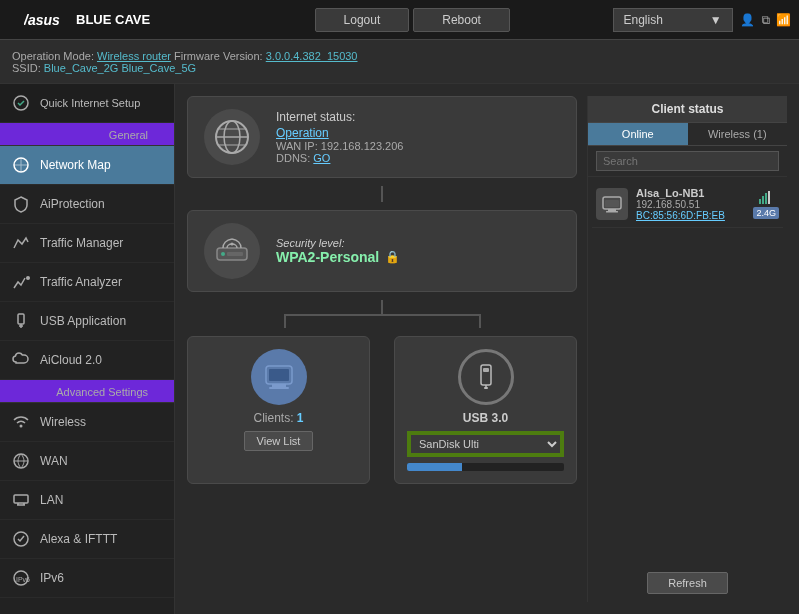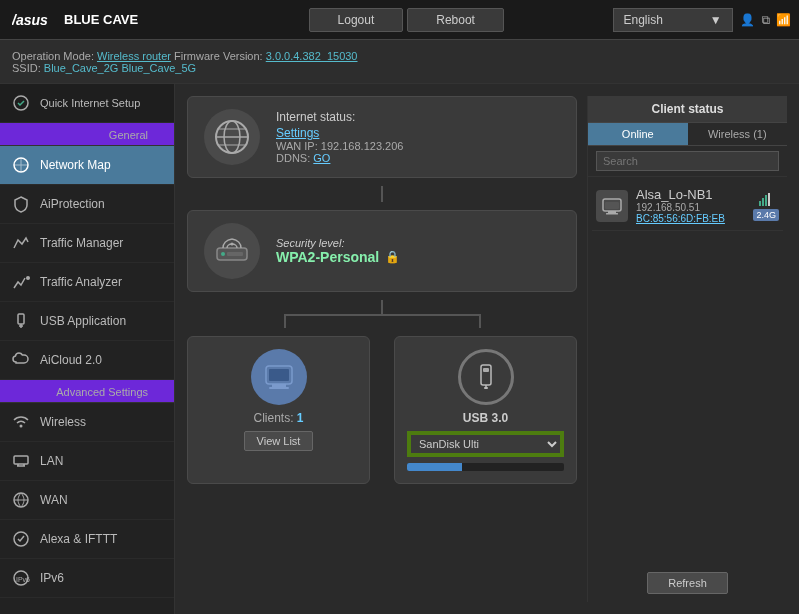--- a/index.html
+++ b/index.html
@@ -19,20 +19,21 @@
       align-items: center;
       background: #1a1a1a;
       height: 40px;
       border-bottom: 1px solid #444;
     }
     .logo-area {
       display: flex;
       align-items: center;
       padding: 0 12px;
       min-width: 200px;
+      margin-left: 12px;
     }
     .logo-asus {
       color: #fff;
       font-weight: bold;
       font-size: 16px;
       font-style: italic;
       margin-right: 8px;
     }
     .logo-model {
       color: #fff;
@@ -331,21 +332,21 @@
       width: 32px;
       height: 32px;
       background: #4a4a4a;
       border-radius: 4px;
       display: flex;
       align-items: center;
       justify-content: center;
       flex-shrink: 0;
     }
     .client-info { flex: 1; }
-    .client-name { color: #ccc; font-size: 13px; font-weight: normal; }
+    .client-name { color: #ccc; font-size: 11px; font-weight: bold; }
     .client-ip { color: #aaa; font-size: 10px; }
     .client-mac { color: #6cf; font-size: 10px; text-decoration: underline; cursor: pointer; }
     .signal-icon { color: #4a8; font-size: 14px; }
     .badge-24g {
       background: #5a7aaa;
       color: #fff;
       font-size: 9px;
       padding: 1px 3px;
       border-radius: 2px;
     }
@@ -487,37 +488,37 @@
             <path d="M5 10c1.1-1.1 2.5-1.8 4-1.8s2.9.7 4 1.8" fill="none" stroke="#aaa" stroke-width="1.5"></path>
             <circle cx="9" cy="13" r="1.5" fill="#aaa"></circle>
           </svg>
       </div>
       <span>Wireless</span>
     </div>
 
     <div class="sidebar-item">
       <div class="sidebar-icon">
         <svg width="18" height="18" viewBox="0 0 18 18">
-            <rect x="2" y="4" width="14" height="8" rx="1" fill="none" stroke="#aaa" stroke-width="1.5"></rect>
-            <path d="M6 12v2M12 12v2M5 14h8" stroke="#aaa" stroke-width="1.5"></path>
-          </svg>
-      </div>
-      <span>LAN</span>
-    </div>
-
-    <div class="sidebar-item">
-      <div class="sidebar-icon">
-        <svg width="18" height="18" viewBox="0 0 18 18">
             <circle cx="9" cy="9" r="7" fill="none" stroke="#aaa" stroke-width="1.5"></circle>
             <path d="M9 2c0 0-3 3-3 7s3 7 3 7" fill="none" stroke="#aaa" stroke-width="1"></path>
             <path d="M9 2c0 0 3 3 3 7s-3 7-3 7" fill="none" stroke="#aaa" stroke-width="1"></path>
             <path d="M2 9h14" stroke="#aaa" stroke-width="1"></path>
           </svg>
       </div>
       <span>WAN</span>
+    </div>
+
+    <div class="sidebar-item">
+      <div class="sidebar-icon">
+        <svg width="18" height="18" viewBox="0 0 18 18">
+            <rect x="2" y="4" width="14" height="8" rx="1" fill="none" stroke="#aaa" stroke-width="1.5"></rect>
+            <path d="M6 12v2M12 12v2M5 14h8" stroke="#aaa" stroke-width="1.5"></path>
+          </svg>
+      </div>
+      <span>LAN</span>
     </div>
 
     <div class="sidebar-item">
       <div class="sidebar-icon">
         <svg width="18" height="18" viewBox="0 0 18 18">
             <circle cx="9" cy="9" r="7" fill="none" stroke="#aaa" stroke-width="1.5"></circle>
             <path d="M6 9l2 2 4-5" stroke="#aaa" stroke-width="1.5" fill="none"></path>
           </svg>
       </div>
       <span>Alexa &amp; IFTTT</span>
@@ -544,21 +545,21 @@
             <svg width="38" height="38" viewBox="0 0 38 38">
               <circle cx="19" cy="19" r="16" fill="none" stroke="#aaa" stroke-width="2"></circle>
               <ellipse cx="19" cy="19" rx="8" ry="16" fill="none" stroke="#aaa" stroke-width="1.5"></ellipse>
               <line x1="3" y1="19" x2="35" y2="19" stroke="#aaa" stroke-width="1.5"></line>
               <line x1="5" y1="11" x2="33" y2="11" stroke="#aaa" stroke-width="1"></line>
               <line x1="5" y1="27" x2="33" y2="27" stroke="#aaa" stroke-width="1"></line>
             </svg>
           </div>
           <div class="net-box-info">
             <div class="label">Internet status:</div>
-            <div><a class="status-connected">Settings</a></div>
+            <div><a class="status-connected">Operation</a></div>
             <div class="ip">
               <span>WAN IP:</span>
               <span>192.168.123.206</span>
             </div>
             <div class="ddns">
               <span>DDNS:</span>
               <a>GO</a>
             </div>
           </div>
         </div>

